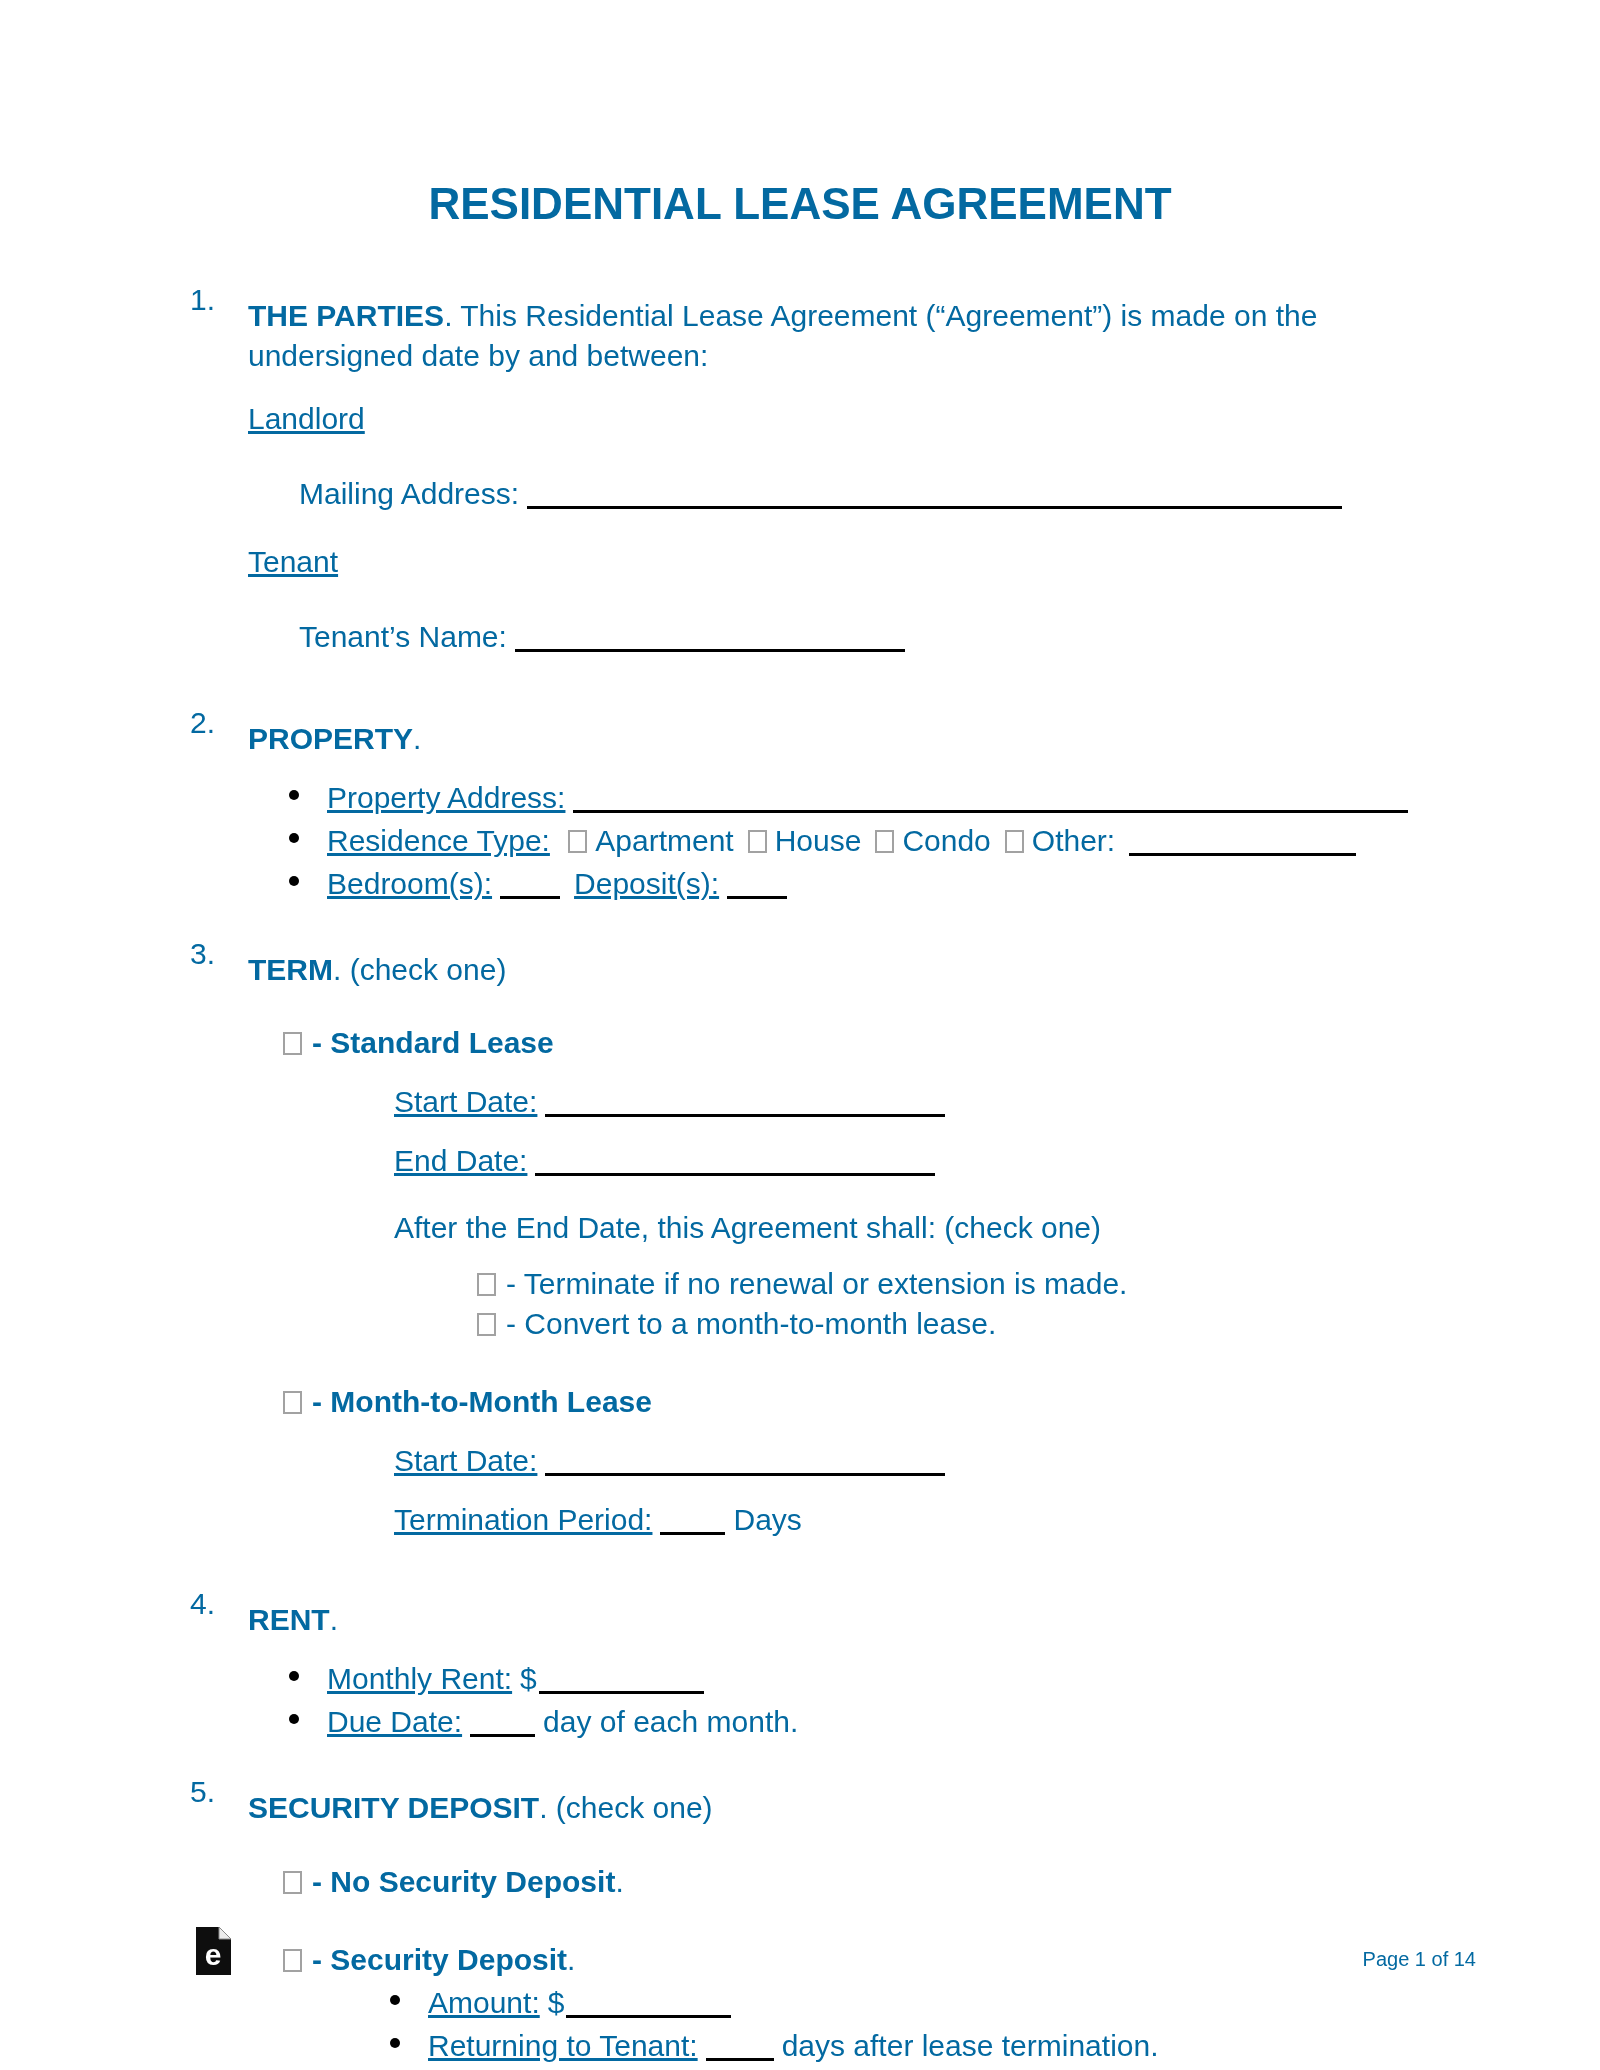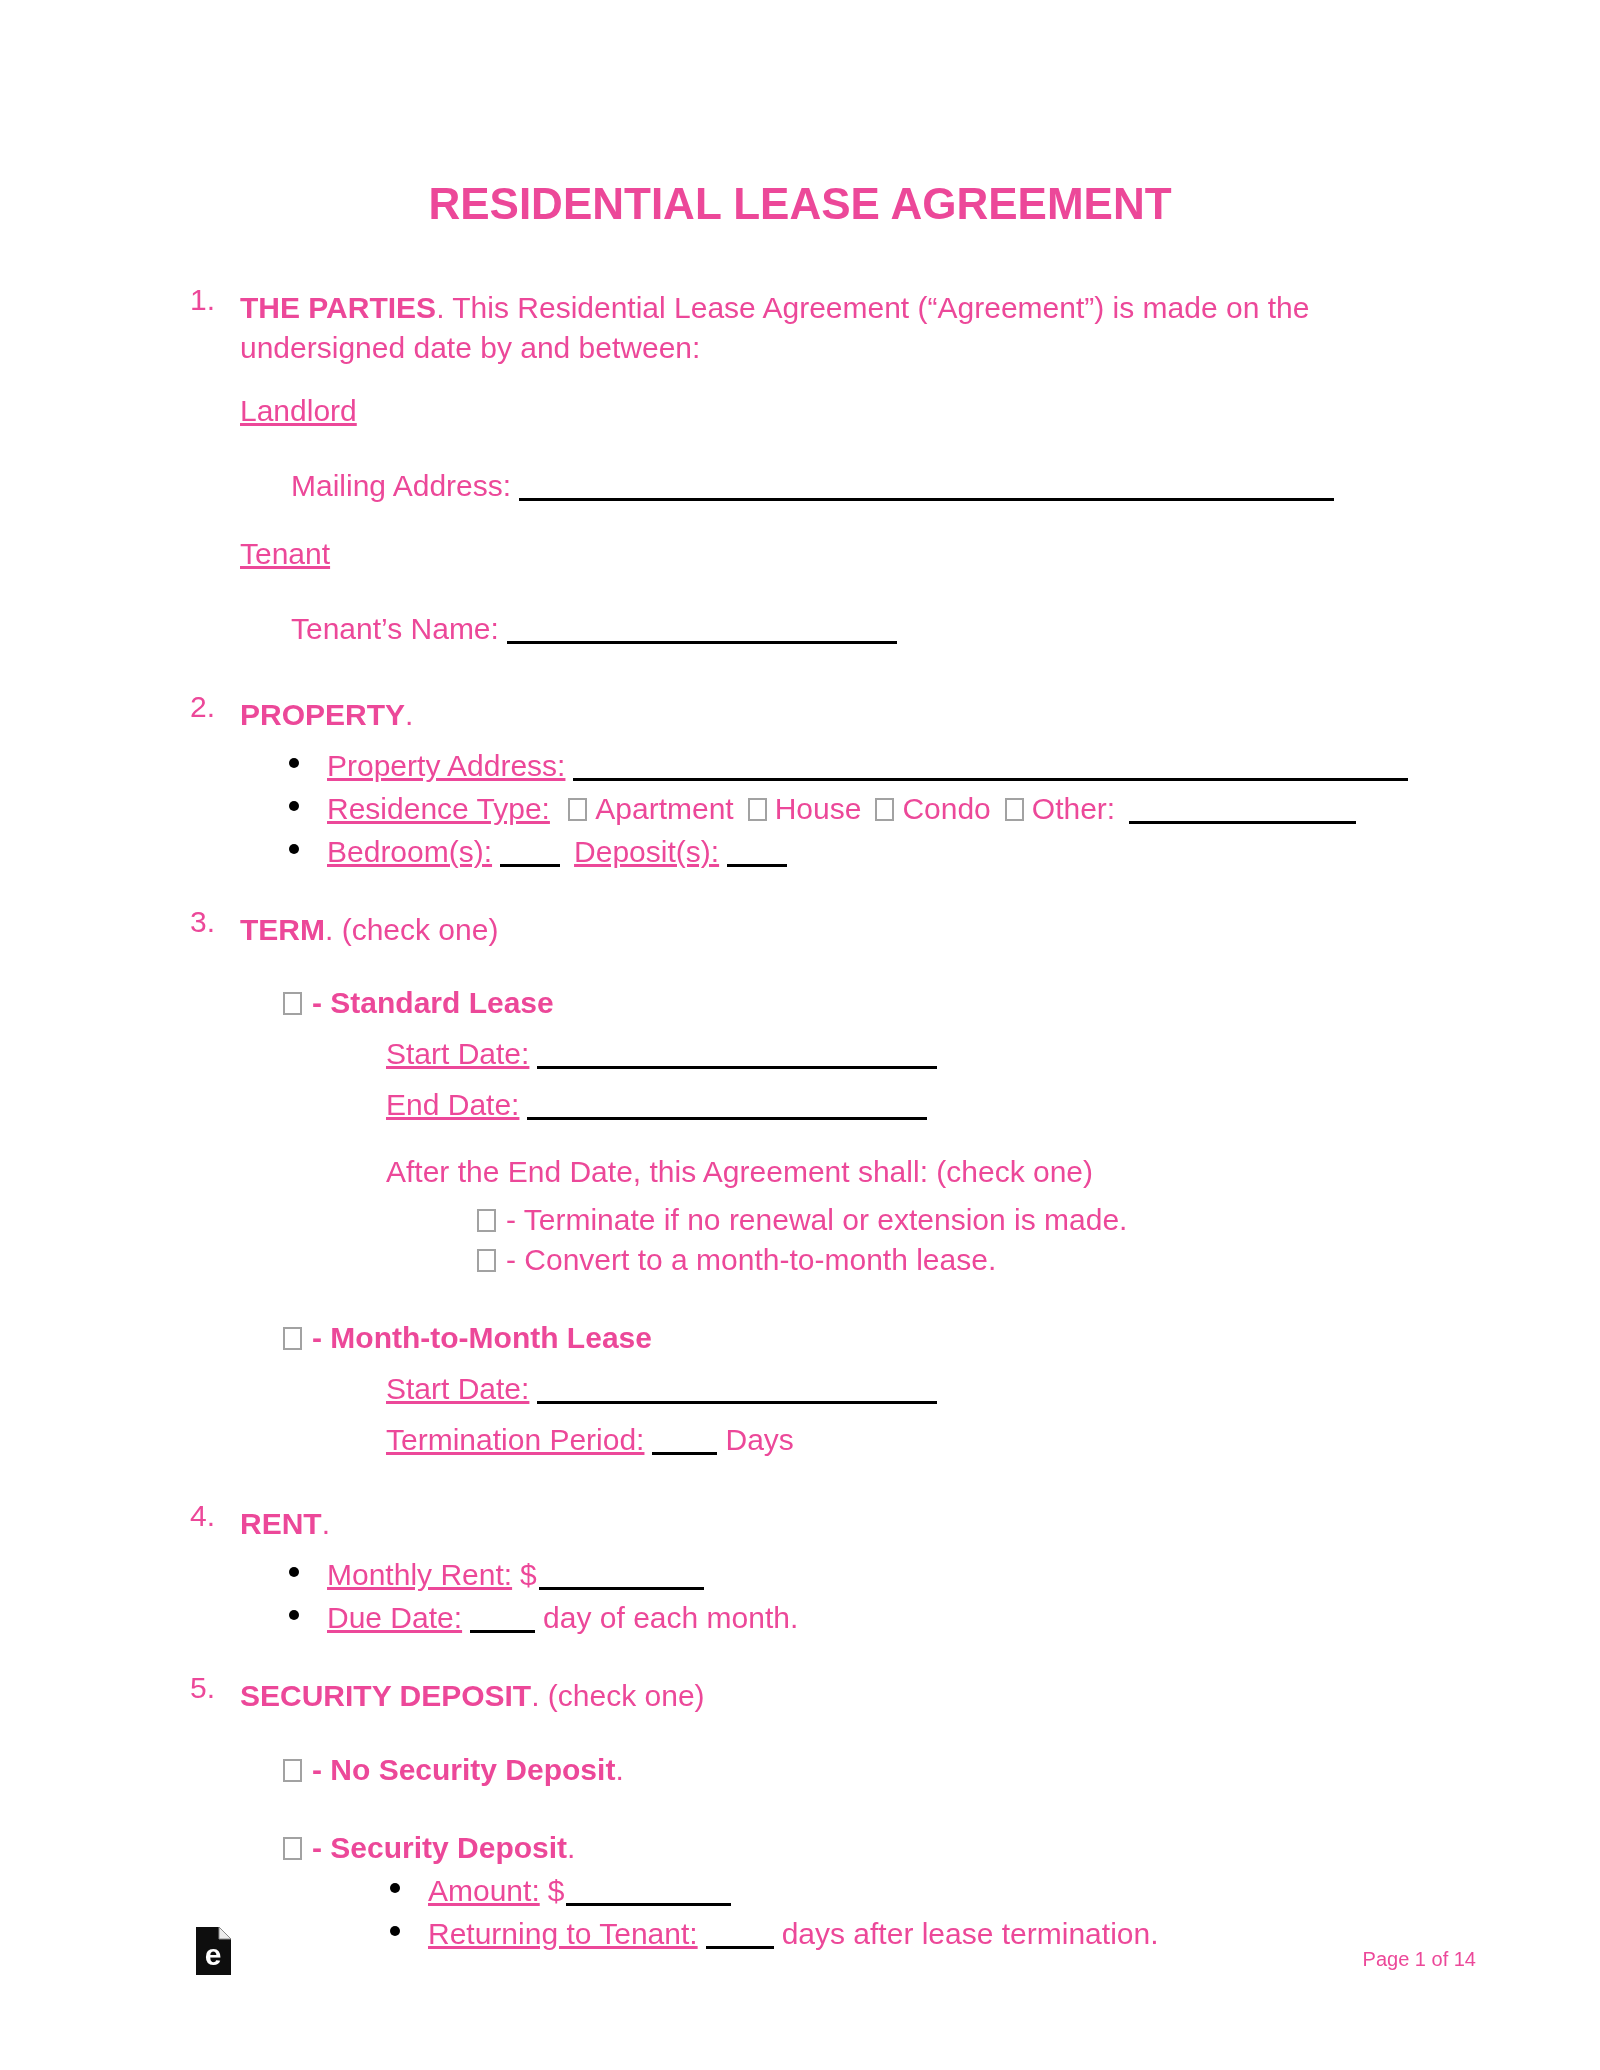--- a/index.html
+++ b/index.html
@@ -1,23 +1,23 @@
 <!DOCTYPE html>
 <html><head>
 <meta charset="utf-8">
 <style>
   html,body{margin:0;padding:0;background:#ffffff;}
   .page{
     position:relative;width:1600px;height:2070px;background:#fff;
     font-family:"Liberation Sans","DejaVu Sans",sans-serif;
-    font-size:30px;line-height:40px;color:#ec4899;overflow:hidden;text-decoration:underline;
+    font-size:30px;line-height:40px;color:#0369a1;overflow:hidden;text-decoration:underline;
   }
   .content{position:absolute;left:190px;right:190px;top:180px;}
   .title{font-size:44px;line-height:48px;font-weight:700;text-align:center;margin:0 0 52px 0;}
-  p{margin:8px;}
+  p{margin:16px;}
   b{font-weight:700;}
   .ul{text-decoration:underline;}
   .sec{display:flex;}
   .num{width:42px;flex-shrink:0;}
   .body{flex:1;min-width:0;}
   .indent1{margin-left:51px;}
   .indent2{margin-left:146px;}
   .indent3{margin-left:99px;}
   .mb23{margin-bottom:23px;} .mb27{margin-bottom:27px;} .mb28{margin-bottom:28px;}
   .mb30{margin-bottom:30px;} .mb32{margin-bottom:32px;} .mb33{margin-bottom:33px;}

